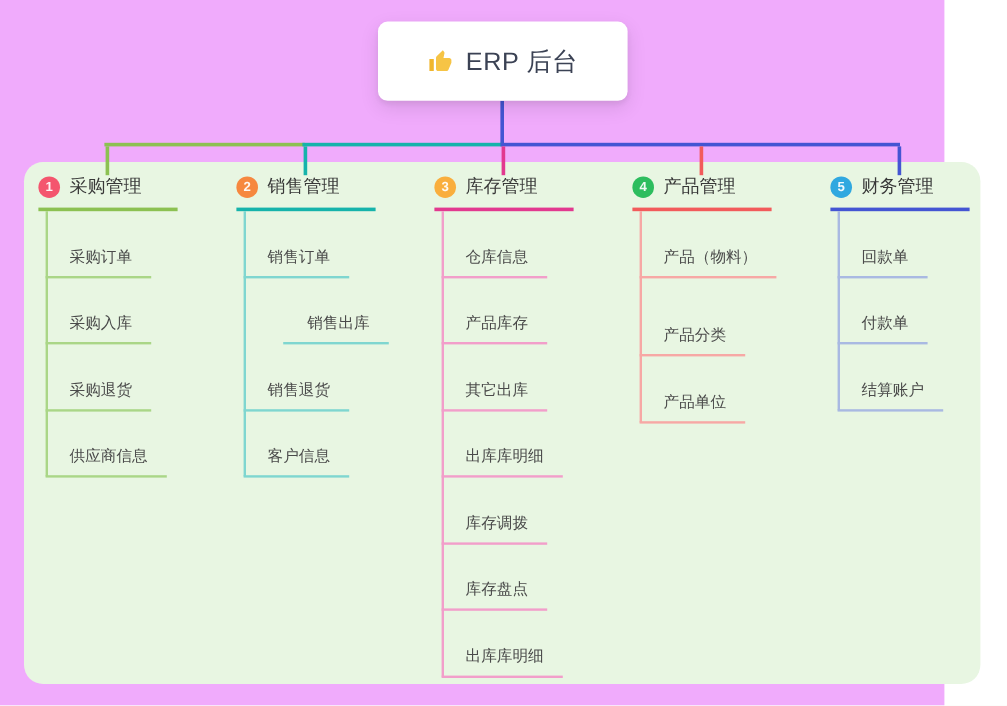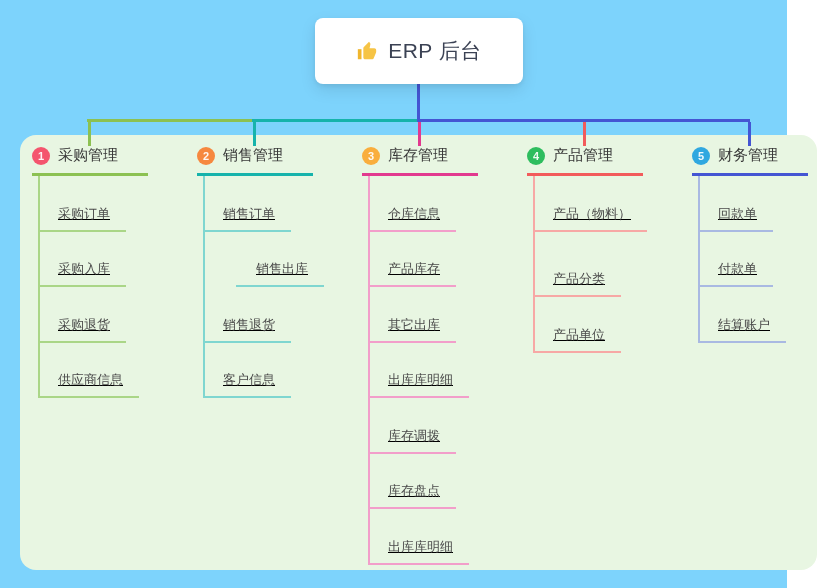--- a/index.html
+++ b/index.html
@@ -1,36 +1,36 @@
 <!DOCTYPE html>
 <html><head>
 <meta charset="utf-8">
 <style>
   html,body{margin:0;padding:0;background:#ffffff;width:839px;height:588px;overflow:hidden;
             font-family:"Liberation Sans","DejaVu Sans",sans-serif;}
-  .page{position:relative;width:787px;height:588px;background:#7dd3fc;}
+  .page{position:relative;width:787px;height:588px;background:#f0abfc;}
   .canvas-bg{position:absolute;left:20px;top:135px;width:797px;height:435px;
              background:#e8f6e2;border-radius:16px;}
   
   .root-node{position:absolute;left:315px;top:18px;width:208px;height:66px;background:#ffffff;
              border-radius:8px;box-shadow:0 2px 4px rgba(0,0,0,0.06),0 6px 16px rgba(0,0,0,0.10);
              display:flex;align-items:center;justify-content:center;gap:10px;z-index:5;}
   .root-node .title{font-size:21px;color:#3b4254;letter-spacing:0.5px;}
   .thumb{display:flex;align-items:center;}
   
   .line{position:absolute;}
   
   .branch-col{position:absolute;top:146px;width:120px;}
   .branch-header{display:flex;align-items:center;gap:8px;width:116px;
                  padding-bottom:8px;border-bottom:3px solid #888;cursor:default;}
   .badge{width:18px;height:18px;border-radius:50%;flex:0 0 18px;
          display:flex;align-items:center;justify-content:center;
          color:rgba(255,255,255,0.92);font-size:11px;font-weight:bold;}
   .branch-label{font-size:15px;color:#383838;white-space:nowrap;}
-  .subtree{position:relative;text-decoration:underline;}
+  .subtree{position:relative;}
   .spine{position:absolute;left:6px;top:0;bottom:1px;width:2px;}
   .sub-item{position:relative;margin-left:6px;width:fit-content;height:55.5px;
             display:flex;align-items:flex-end;box-sizing:border-box;
             padding:0 16px 7px 20px;border-bottom:2px solid #aaa;}
   .sub-item:first-child{height:50px;}
   .sub-label{font-size:13px;color:#4a4a4a;white-space:nowrap;}
 </style>
 </head>
 <body>
 

